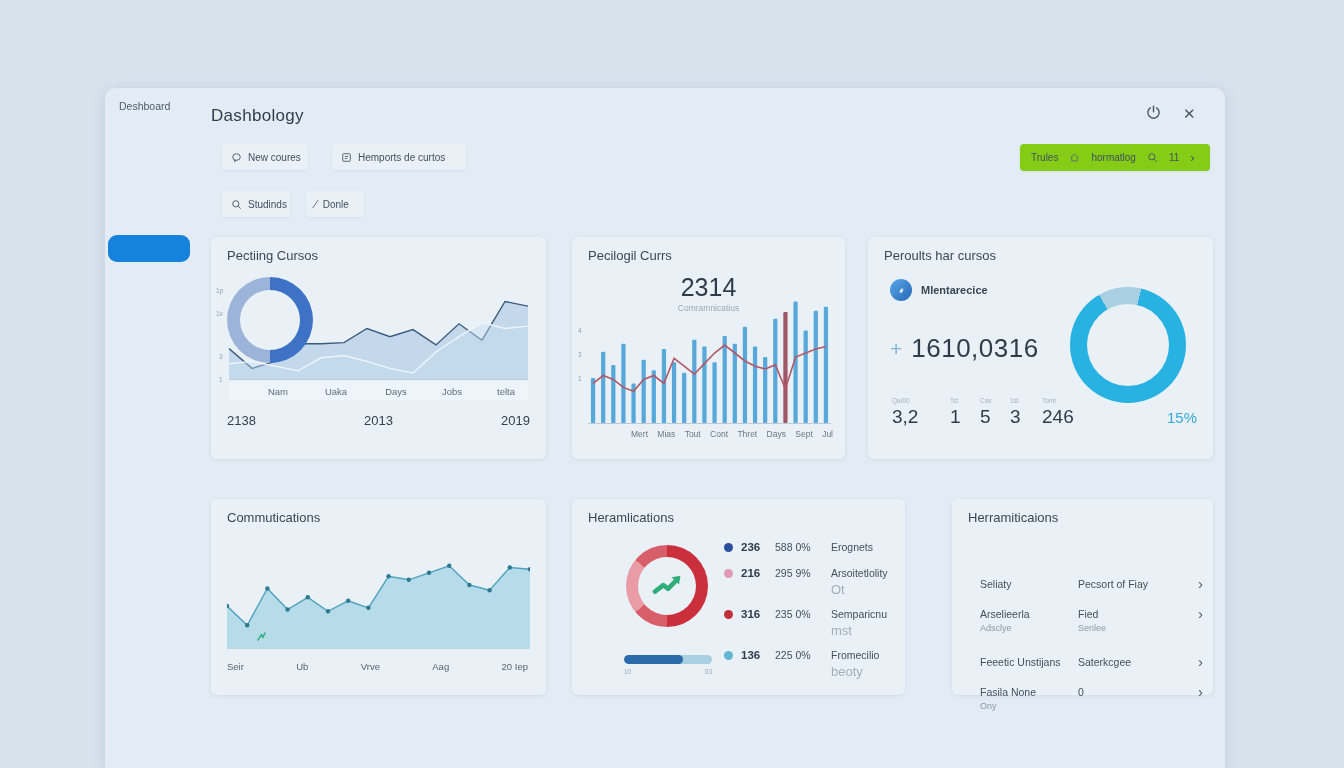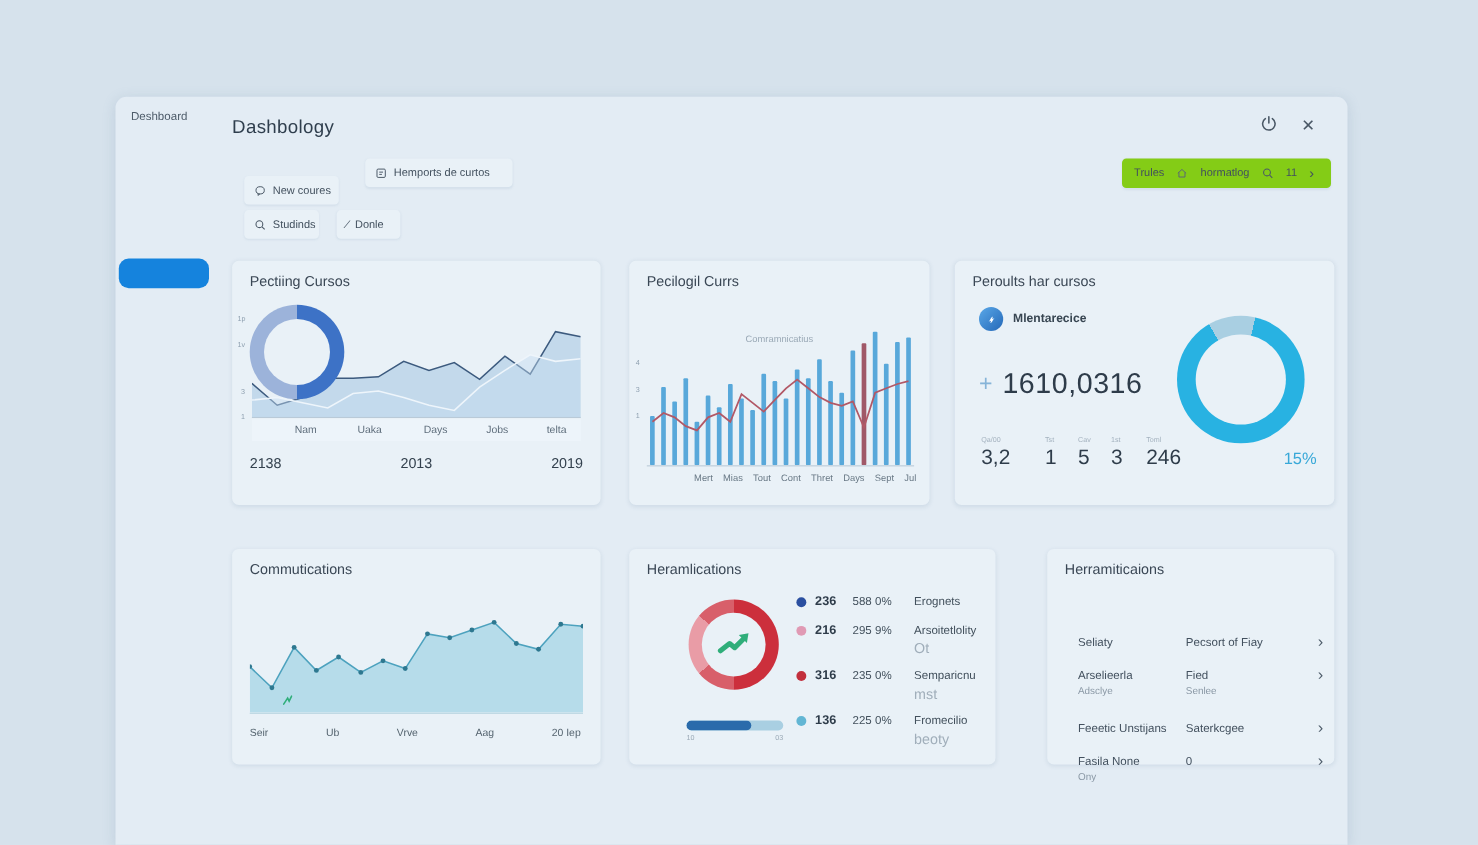--- a/index.html
+++ b/index.html
@@ -7,21 +7,21 @@
     font-family:"Liberation Sans", sans-serif; background:#d6e2ec; color:#3a4856; }
   .panel { position:absolute; left:105px; top:88px; width:1120px; height:680px;
     background:#e3ecf4; border-radius:10px 10px 0 0; box-shadow:0 2px 12px rgba(100,130,160,.20); }
   .abs { position:absolute; }
   .side-label { left:14px; top:12px; font-size:10.5px; color:#4e5c6a; }
   .btn-blue { left:3px; top:147px; width:82px; height:27px; border-radius:9px; border:none; cursor:pointer; }
   .page-title { left:106px; top:18px; font-size:17px; font-weight:500; color:#2f3e4d; letter-spacing:.3px; }
   .chip { height:26px; display:flex; align-items:center; gap:6px; padding:0 9px;
     background:#e9f1f7; border-radius:4px; font-size:10px; color:#42505e;
     box-shadow:0 1px 2px rgba(110,140,170,.12); cursor:pointer; white-space:nowrap; }
-  .btn-new { left:117px; top:72px; width:86px; }
+  .btn-new { left:117px; top:56px; width:86px; }
   .btn-rep { left:227px; top:56px; width:134px; }
   .btn-stu { left:117px; top:103px; width:68px; }
   .btn-don { left:201px; top:103px; width:58px; }
   .toolbar { left:915px; top:56px; width:190px; height:27px; display:flex; align-items:center;
     gap:11px; padding:0 11px; background:#84cc16; border-radius:4px; font-size:10px; color:#42505e;
     box-shadow:0 1px 2px rgba(110,140,170,.12); }
   .toolbar span { cursor:pointer; }
   .win-icon { cursor:pointer; color:#4a5866; }
   .power { left:1040px; top:16px; }
   .close { left:1078px; top:17px; font-size:15px; }
@@ -187,20 +187,21 @@
       <span>2013</span>
       <span>2019</span>
     </div>
   </div>
 
   <div class="card c2">
     <div class="card-title">Pecilogil Currs</div>
     <span class="ytick" style="left:6px;top:90px;">4</span>
     <span class="ytick" style="left:6px;top:114px;">3</span>
     <span class="ytick" style="left:6px;top:138px;">1</span>
+    <div class="abs c2-big">2314</div>
     <div class="abs c2-cap">Comramnicatius</div>
     <div class="chart c2-chart">
         <svg width="243" height="132">
           <rect x="2.9362500000000002" y="87.12" width="4.2524999999999995" height="44.88" rx="1" fill="#58a8da"></rect>
           <rect x="13.061250000000001" y="60.72" width="4.2524999999999995" height="71.28" rx="1" fill="#58a8da"></rect>
           <rect x="23.18625" y="73.92" width="4.2524999999999995" height="58.08" rx="1" fill="#58a8da"></rect>
           <rect x="33.31125" y="52.8" width="4.2524999999999995" height="79.2" rx="1" fill="#58a8da"></rect>
           <rect x="43.43625" y="92.4" width="4.2524999999999995" height="39.6" rx="1" fill="#58a8da"></rect>
           <rect x="53.56125" y="68.64" width="4.2524999999999995" height="63.36" rx="1" fill="#58a8da"></rect>
           <rect x="63.68625" y="79.19999999999999" width="4.2524999999999995" height="52.800000000000004" rx="1" fill="#58a8da"></rect>

